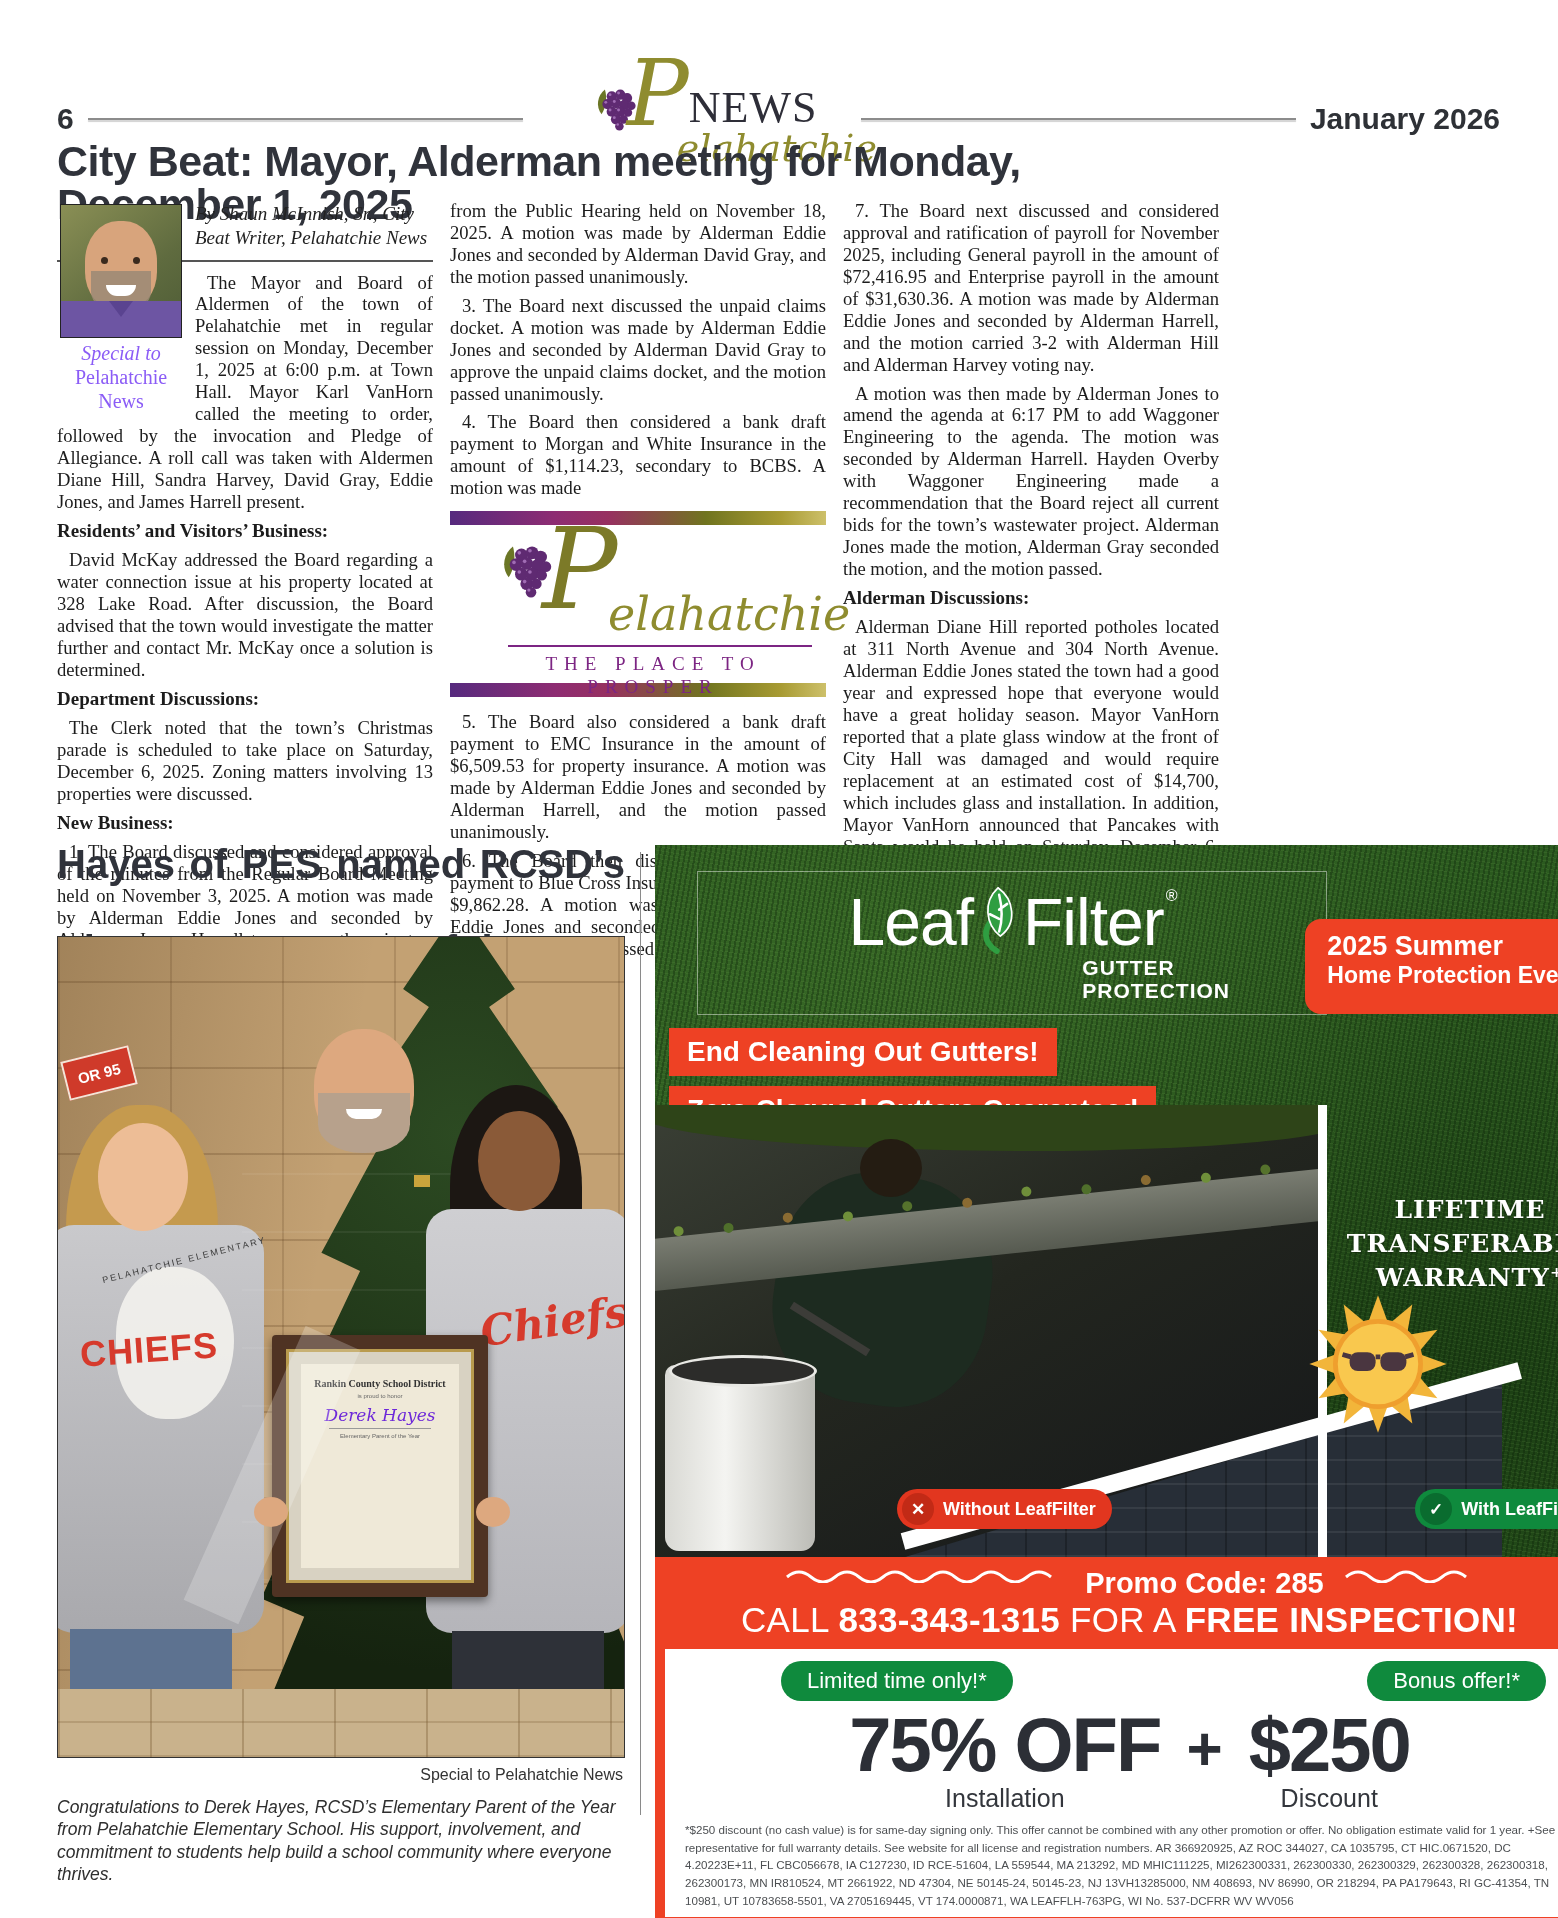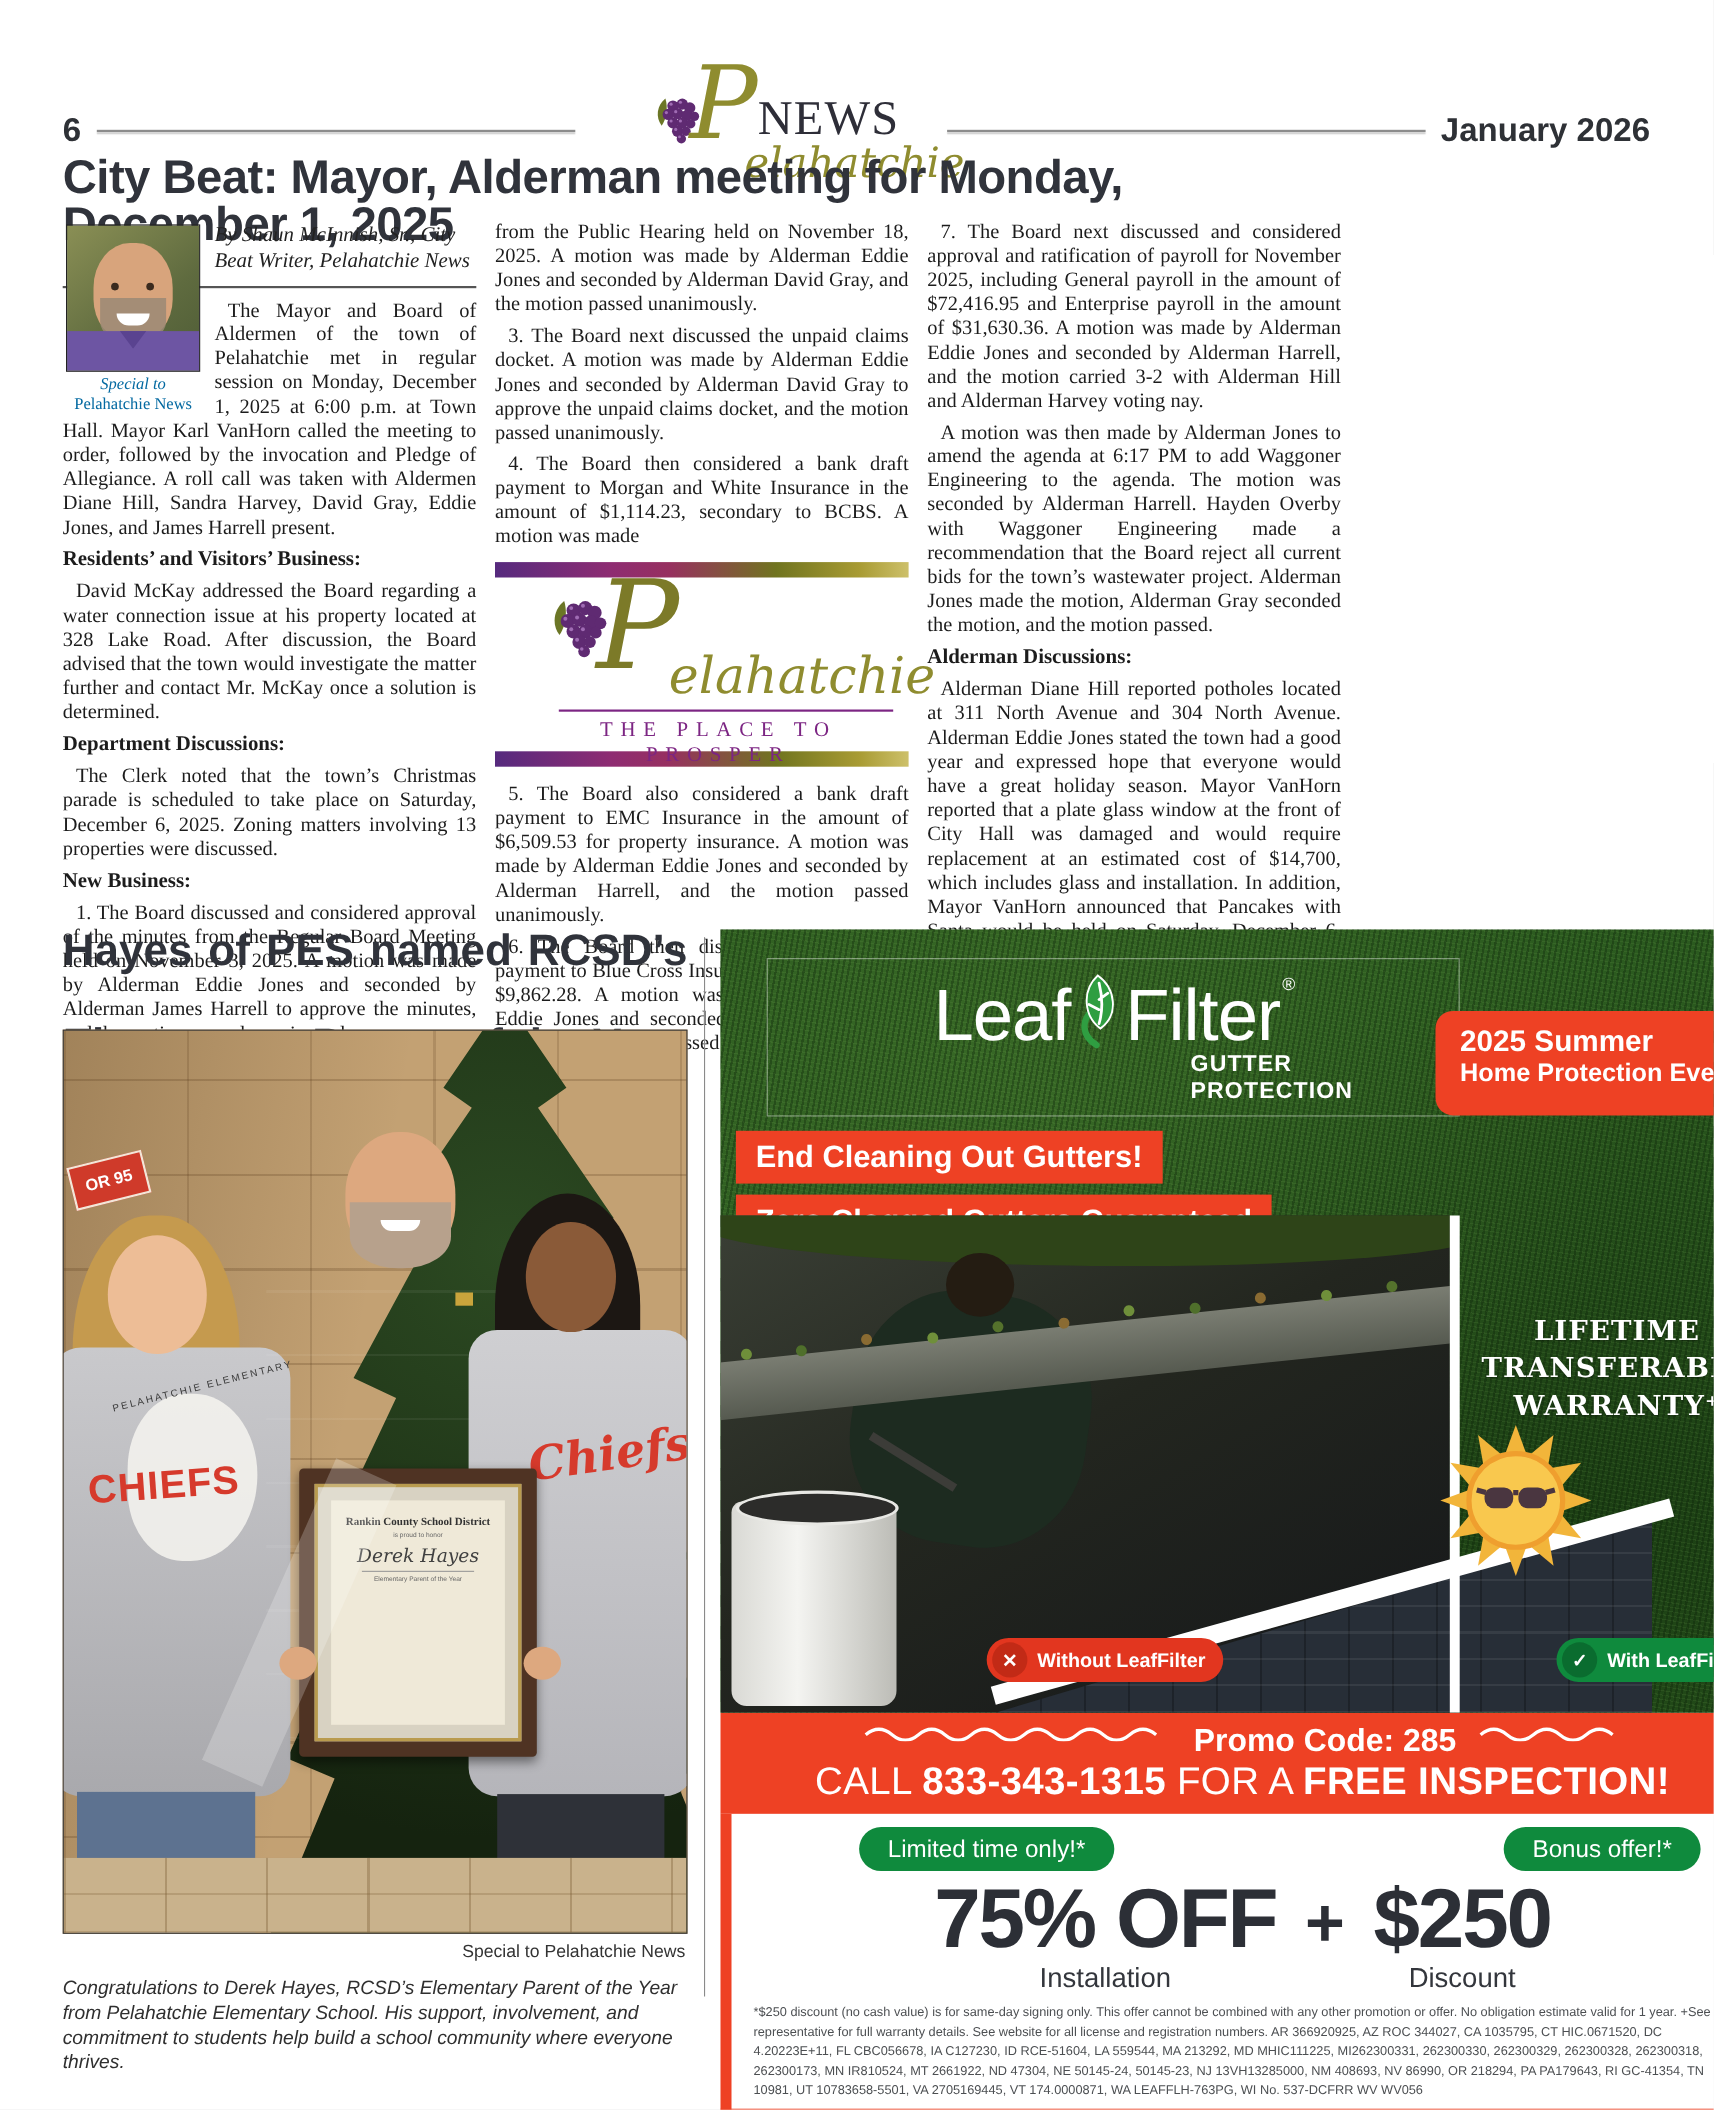--- a/index.html
+++ b/index.html
@@ -30,21 +30,21 @@
   .byline-photo{float:left;width:128px;margin:4px 10px 2px 0;text-align:center;}
   .headshot{width:120px;height:132px;border:1px solid #222;margin:0 auto;position:relative;overflow:hidden;
             background:linear-gradient(140deg,#8a8f55,#5f6b3f 60%,#4e5c36);}
   .hs-head{position:absolute;left:24px;top:16px;width:72px;height:88px;background:#d8a47c;border-radius:46% 46% 42% 42%;}
   .hs-beard{position:absolute;left:30px;top:66px;width:60px;height:42px;background:#9b8a76;border-radius:0 0 50% 50%;opacity:.85;}
   .hs-smile{position:absolute;left:45px;top:80px;width:30px;height:11px;background:#fff;border-radius:0 0 12px 12px;}
   .hs-eye{position:absolute;top:52px;width:7px;height:7px;border-radius:50%;background:#3a2a1e;}
   .hs-shirt{position:absolute;bottom:0;left:0;right:0;height:36px;background:#6d55a3;}
   .hs-collar{position:absolute;bottom:20px;left:48px;width:24px;height:16px;background:#5a4390;
              clip-path:polygon(0 0,100% 0,50% 100%);}
-  .photo-credit{font-size:15px;color:#0369a1;line-height:1.2;margin-top:3px;}
+  .photo-credit{font-size:20px;color:#8b5cf6;line-height:1.2;margin-top:3px;}
   .photo-credit .it{font-style:italic;}
   .byline{font-style:italic;font-size:19px;color:#222;line-height:1.25;padding:2px 0 10px;
           border-bottom:2px solid #555;margin-bottom:10px;}
 
   
   .logo-block{margin:12px 0 14px;}
   .gbar{height:14px;background:linear-gradient(90deg,#562a7e 0%,#8e2c72 28%,#973060 42%,#70741f 68%,#a89b33 88%,#cdc06a 100%);}
   .logo-mid{position:relative;height:158px;}
   .logo-mid .grapes{position:absolute;left:48px;top:12px;transform:scale(1.25);transform-origin:top left;}
   .logo-mid .mp{position:absolute;left:92px;top:-12px;font-family:"DejaVu Serif",serif;font-style:italic;
@@ -93,21 +93,21 @@
   .man-jacket{position:absolute;left:184px;top:208px;width:242px;height:436px;border-radius:30px;
               background:linear-gradient(#2a3447,#1c2534);
               background-image:repeating-linear-gradient(0deg,rgba(255,255,255,.06) 0 2px,transparent 2px 58px);}
   .man-patch{position:absolute;left:356px;top:238px;width:16px;height:12px;background:#caa43c;}
   .frame{position:absolute;left:214px;top:398px;width:216px;height:262px;background:#4f3323;border-radius:4px;
          box-shadow:0 4px 10px rgba(0,0,0,.45);}
   .frame-mat{position:absolute;inset:14px;background:#d8d2c2;border:3px solid #b99b4e;}
   .cert{position:absolute;inset:12px;background:#efe9d8;padding:14px 6px 0;text-align:center;overflow:hidden;}
   .cert-title{font-family:"Liberation Serif",serif;font-size:10px;font-weight:bold;color:#333;}
   .cert-sub{font-size:6px;color:#666;margin-top:4px;}
-  .cert-name{font-family:"DejaVu Serif",serif;font-style:italic;font-size:17px;color:#404040;margin-top:6px;}
+  .cert-name{font-family:"DejaVu Serif",serif;font-style:italic;font-size:17px;color:#6d28d9;margin-top:6px;}
   .cert-line{width:70%;height:1px;background:#999;margin:3px auto;}
   .cert-glare{position:absolute;left:-30px;top:-10px;width:60px;height:300px;background:rgba(255,255,255,.22);
               transform:rotate(24deg);}
   .hand{position:absolute;width:34px;height:30px;background:#dda87f;border-radius:50%;}
   .w2-hair{position:absolute;left:392px;top:148px;width:132px;height:204px;background:#1c1713;border-radius:50% 50% 40% 40%;}
   .w2-face{position:absolute;left:420px;top:174px;width:82px;height:100px;background:#8a5a38;border-radius:50%;}
   .w2-torso{position:absolute;left:368px;top:272px;width:204px;height:424px;border-radius:26px;
             background:linear-gradient(#cfcfd2,#b5b5ba);}
   .w2-chiefs{position:absolute;left:422px;top:360px;color:#d63a2c;font-size:42px;font-weight:bold;font-style:italic;
              font-family:"DejaVu Serif",serif;transform:rotate(-8deg);}

